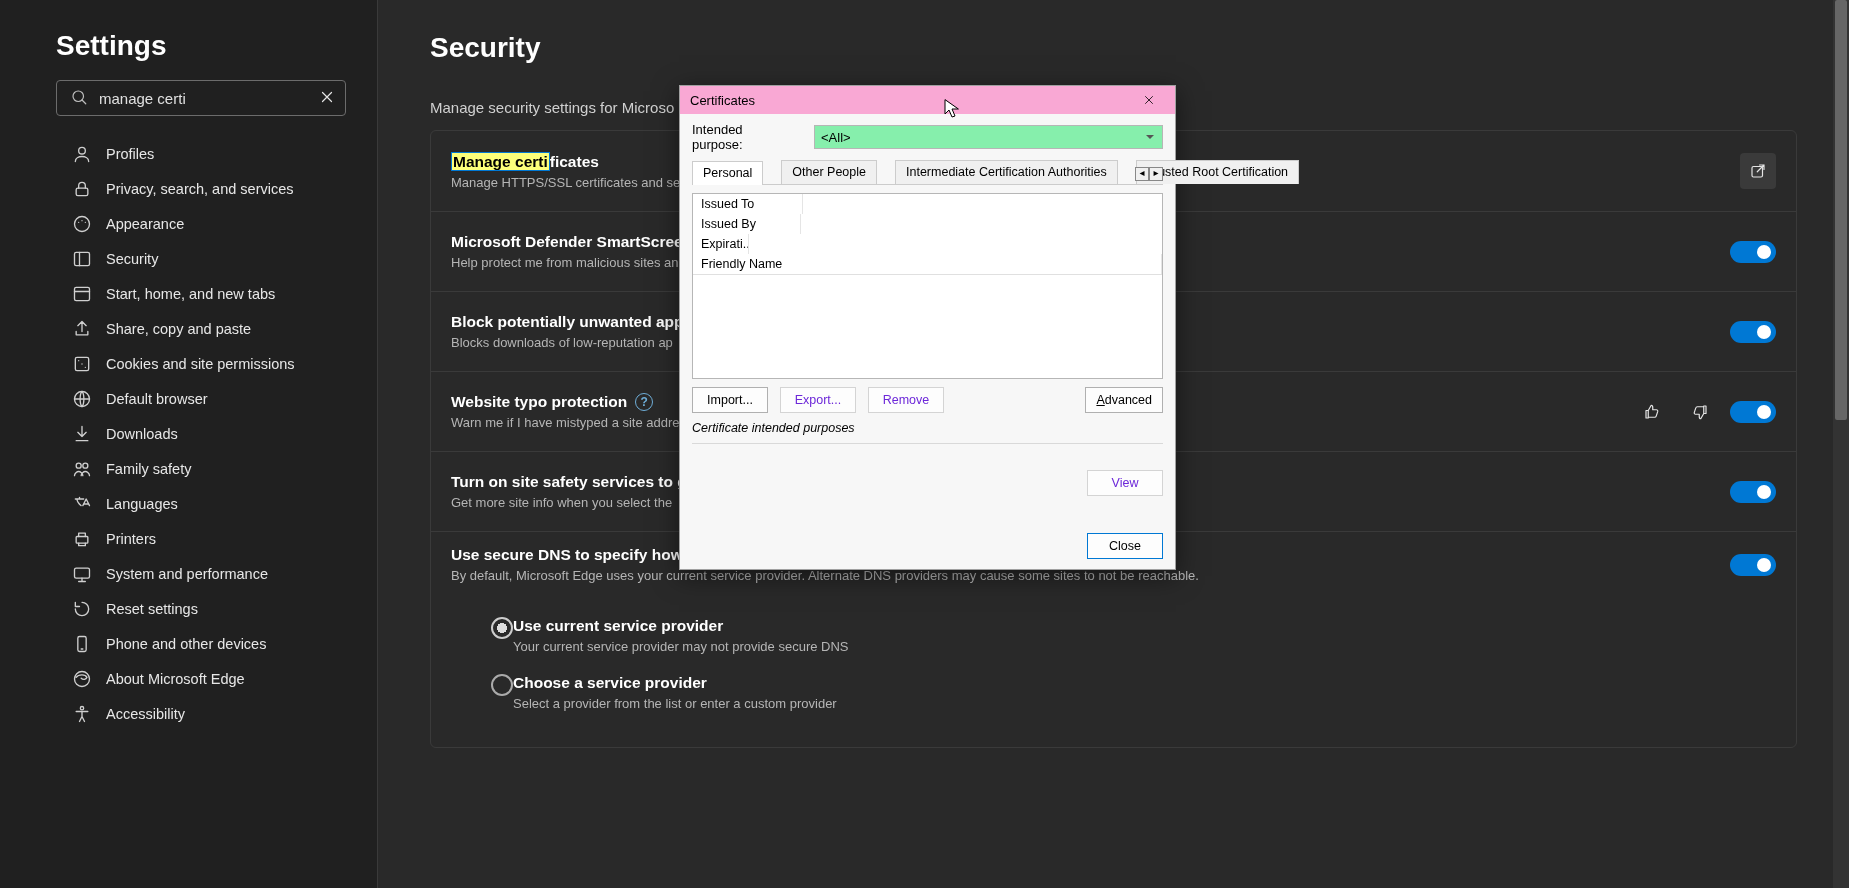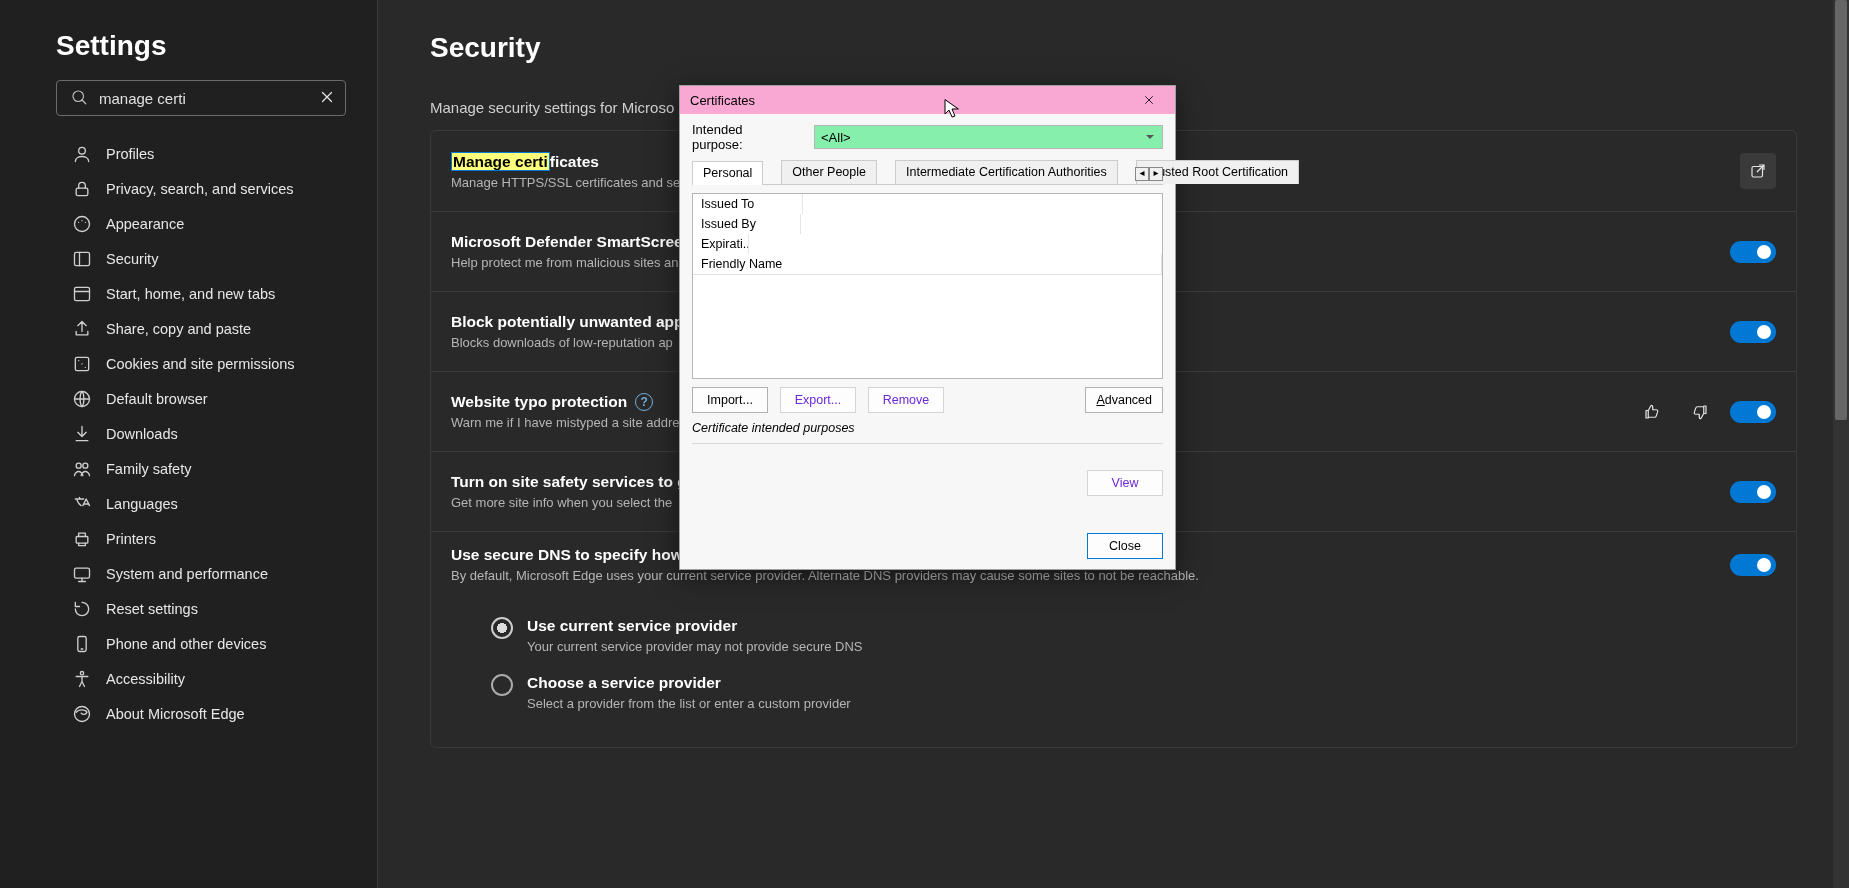--- a/index.html
+++ b/index.html
@@ -32,21 +32,21 @@
 .highlight { background: #fcff7a; color: #000; border: 1px solid #0078d4; padding: 0 1px; }
 
 .icon-btn { width: 36px; height: 36px; background: #3a3a3a; border-radius: 4px; display: flex; align-items: center; justify-content: center; cursor: pointer; }
 .icon-btn.nobg { background: transparent; }
 .icon-btn svg, .icon-btn span.u { width: 18px; height: 18px; color: #e5e5e5; font-size: 18px; line-height: 1; }
 
 .toggle { width: 46px; height: 22px; border-radius: 11px; background: #0078d4; position: relative; cursor: pointer; flex-shrink: 0; }
 .toggle::after { content: ""; position: absolute; width: 14px; height: 14px; background: #fff; border-radius: 50%; top: 4px; right: 5px; }
 
 .subblock { padding: 12px 20px 12px 40px; }
-.radio-row { display: flex; align-items: flex-start; gap: 14px; padding: 10px 0; cursor: pointer; }
+.radio-row { display: flex; align-items: flex-start; padding: 10px 0; cursor: pointer; }
 .radio-text { display: flex; flex-direction: column; }
 .radio { width: 22px; height: 22px; border-radius: 50%; border: 2px solid #aaa; flex-shrink: 0; }
 .radio.selected { border-color: #ccc; background: radial-gradient(circle, #ddd 0 5px, transparent 5px); }
 .radio-title { font-size: 15.5px; font-weight: 600; color: #fff; }
 .radio-desc { font-size: 13px; color: #b5b5b5; margin-top: 4px; }
 
 .info-circ { width: 18px; height: 18px; border: 1.4px solid #6faed8; border-radius: 50%; color: #6faed8; font-size: 12px; display: inline-flex; align-items: center; justify-content: center; font-weight: 600; }
 
 
 .dialog { position: absolute; left: 679px; top: 85px; width: 497px; height: 485px; background: #f7f7f7; color: #000; border: 1px solid #a0a0a0; box-shadow: 0 6px 24px rgba(0,0,0,0.5); font-size: 13px; }
@@ -210,31 +210,31 @@
         </li>
       <li class="nav-item">
           <span class="nav-icon"><svg viewBox="0 0 24 24">
               <rect x="7" y="3" width="10" height="18" rx="2"></rect>
               <path d="M11 18h2"></path>
             </svg></span>
           <span>Phone and other devices</span>
         </li>
       <li class="nav-item">
           <span class="nav-icon"><svg viewBox="0 0 24 24">
+              <circle cx="12" cy="12" r="9"></circle>
+              <path d="M5 10c3-4 11-4 13 0-1 3-5 3-7 1"></path>
+            </svg></span>
+          <span>About Microsoft Edge</span>
+        </li>
+      <li class="nav-item">
+          <span class="nav-icon"><svg viewBox="0 0 24 24">
               <circle cx="12" cy="5" r="2"></circle>
               <path d="M5 9h14M12 9v6M9 21l3-6 3 6"></path>
             </svg></span>
           <span>Accessibility</span>
-        </li>
-      <li class="nav-item">
-          <span class="nav-icon"><svg viewBox="0 0 24 24">
-              <circle cx="12" cy="12" r="9"></circle>
-              <path d="M5 10c3-4 11-4 13 0-1 3-5 3-7 1"></path>
-            </svg></span>
-          <span>About Microsoft Edge</span>
         </li>
     </ul>
   </div>
 </div>
 
 <div class="main">
   <div class="main-inner">
     <div class="main-title">Security</div>
     <div class="main-subtitle">Manage security settings for Microso</div>
 

